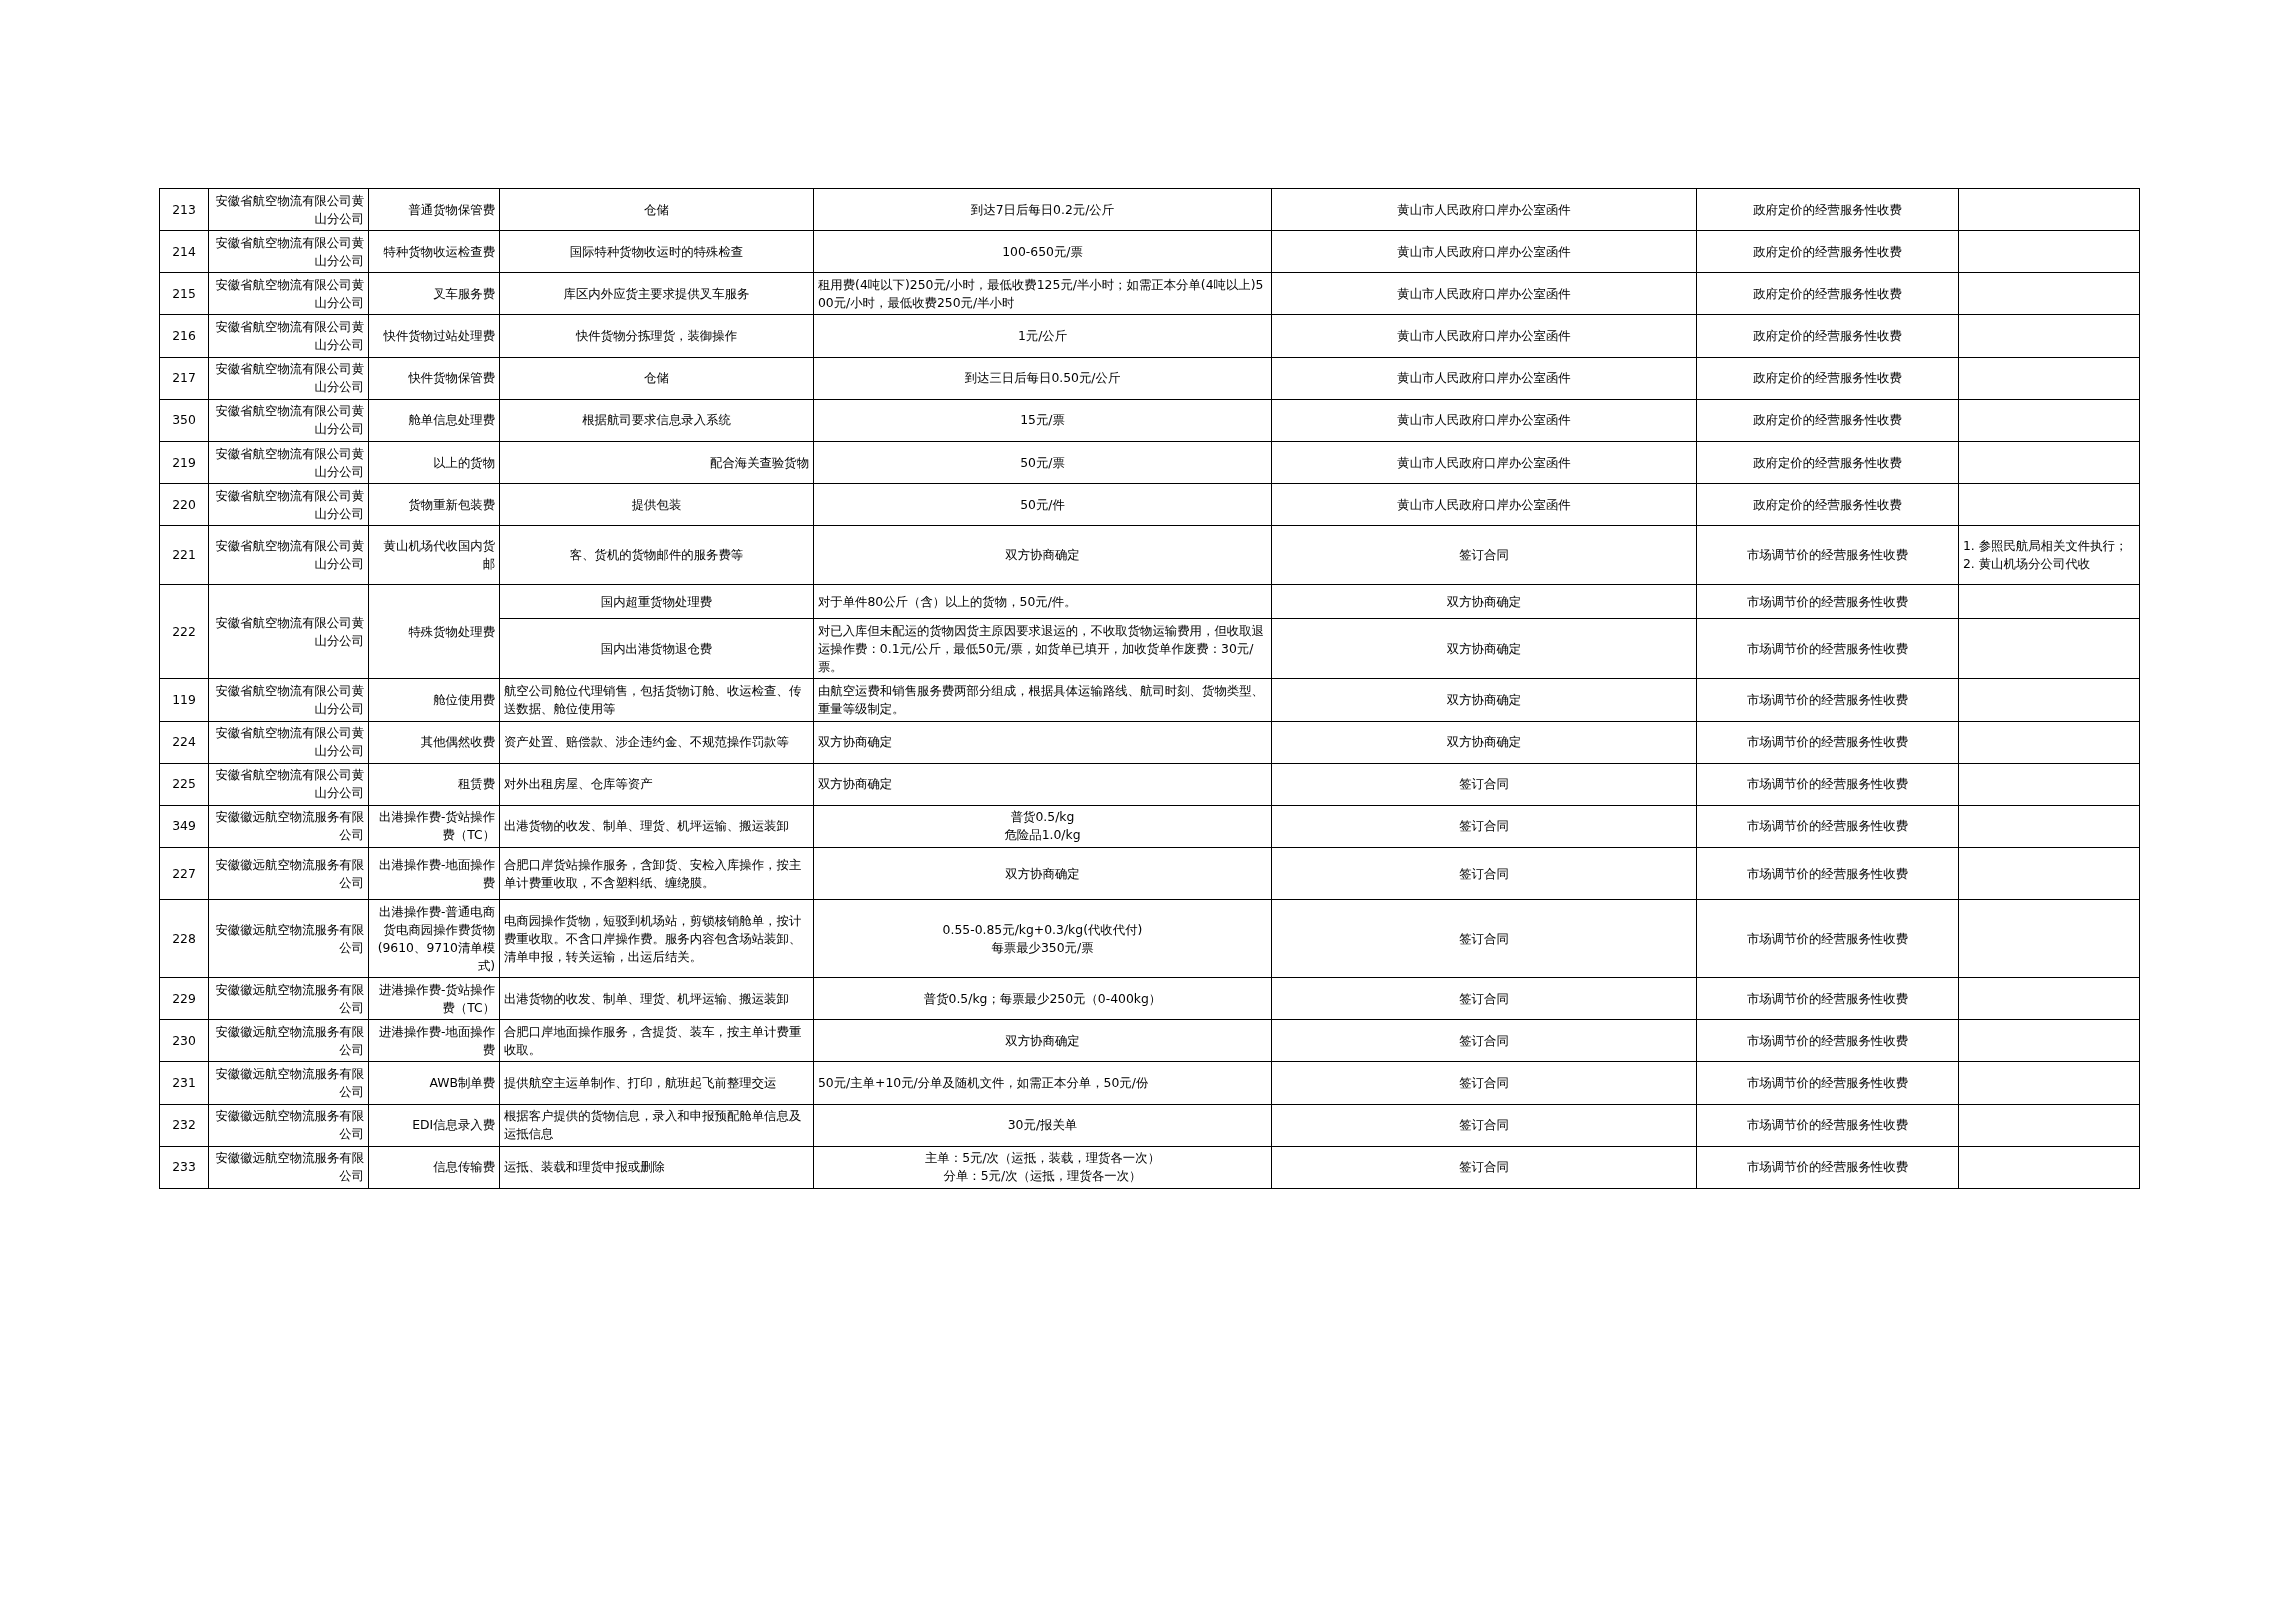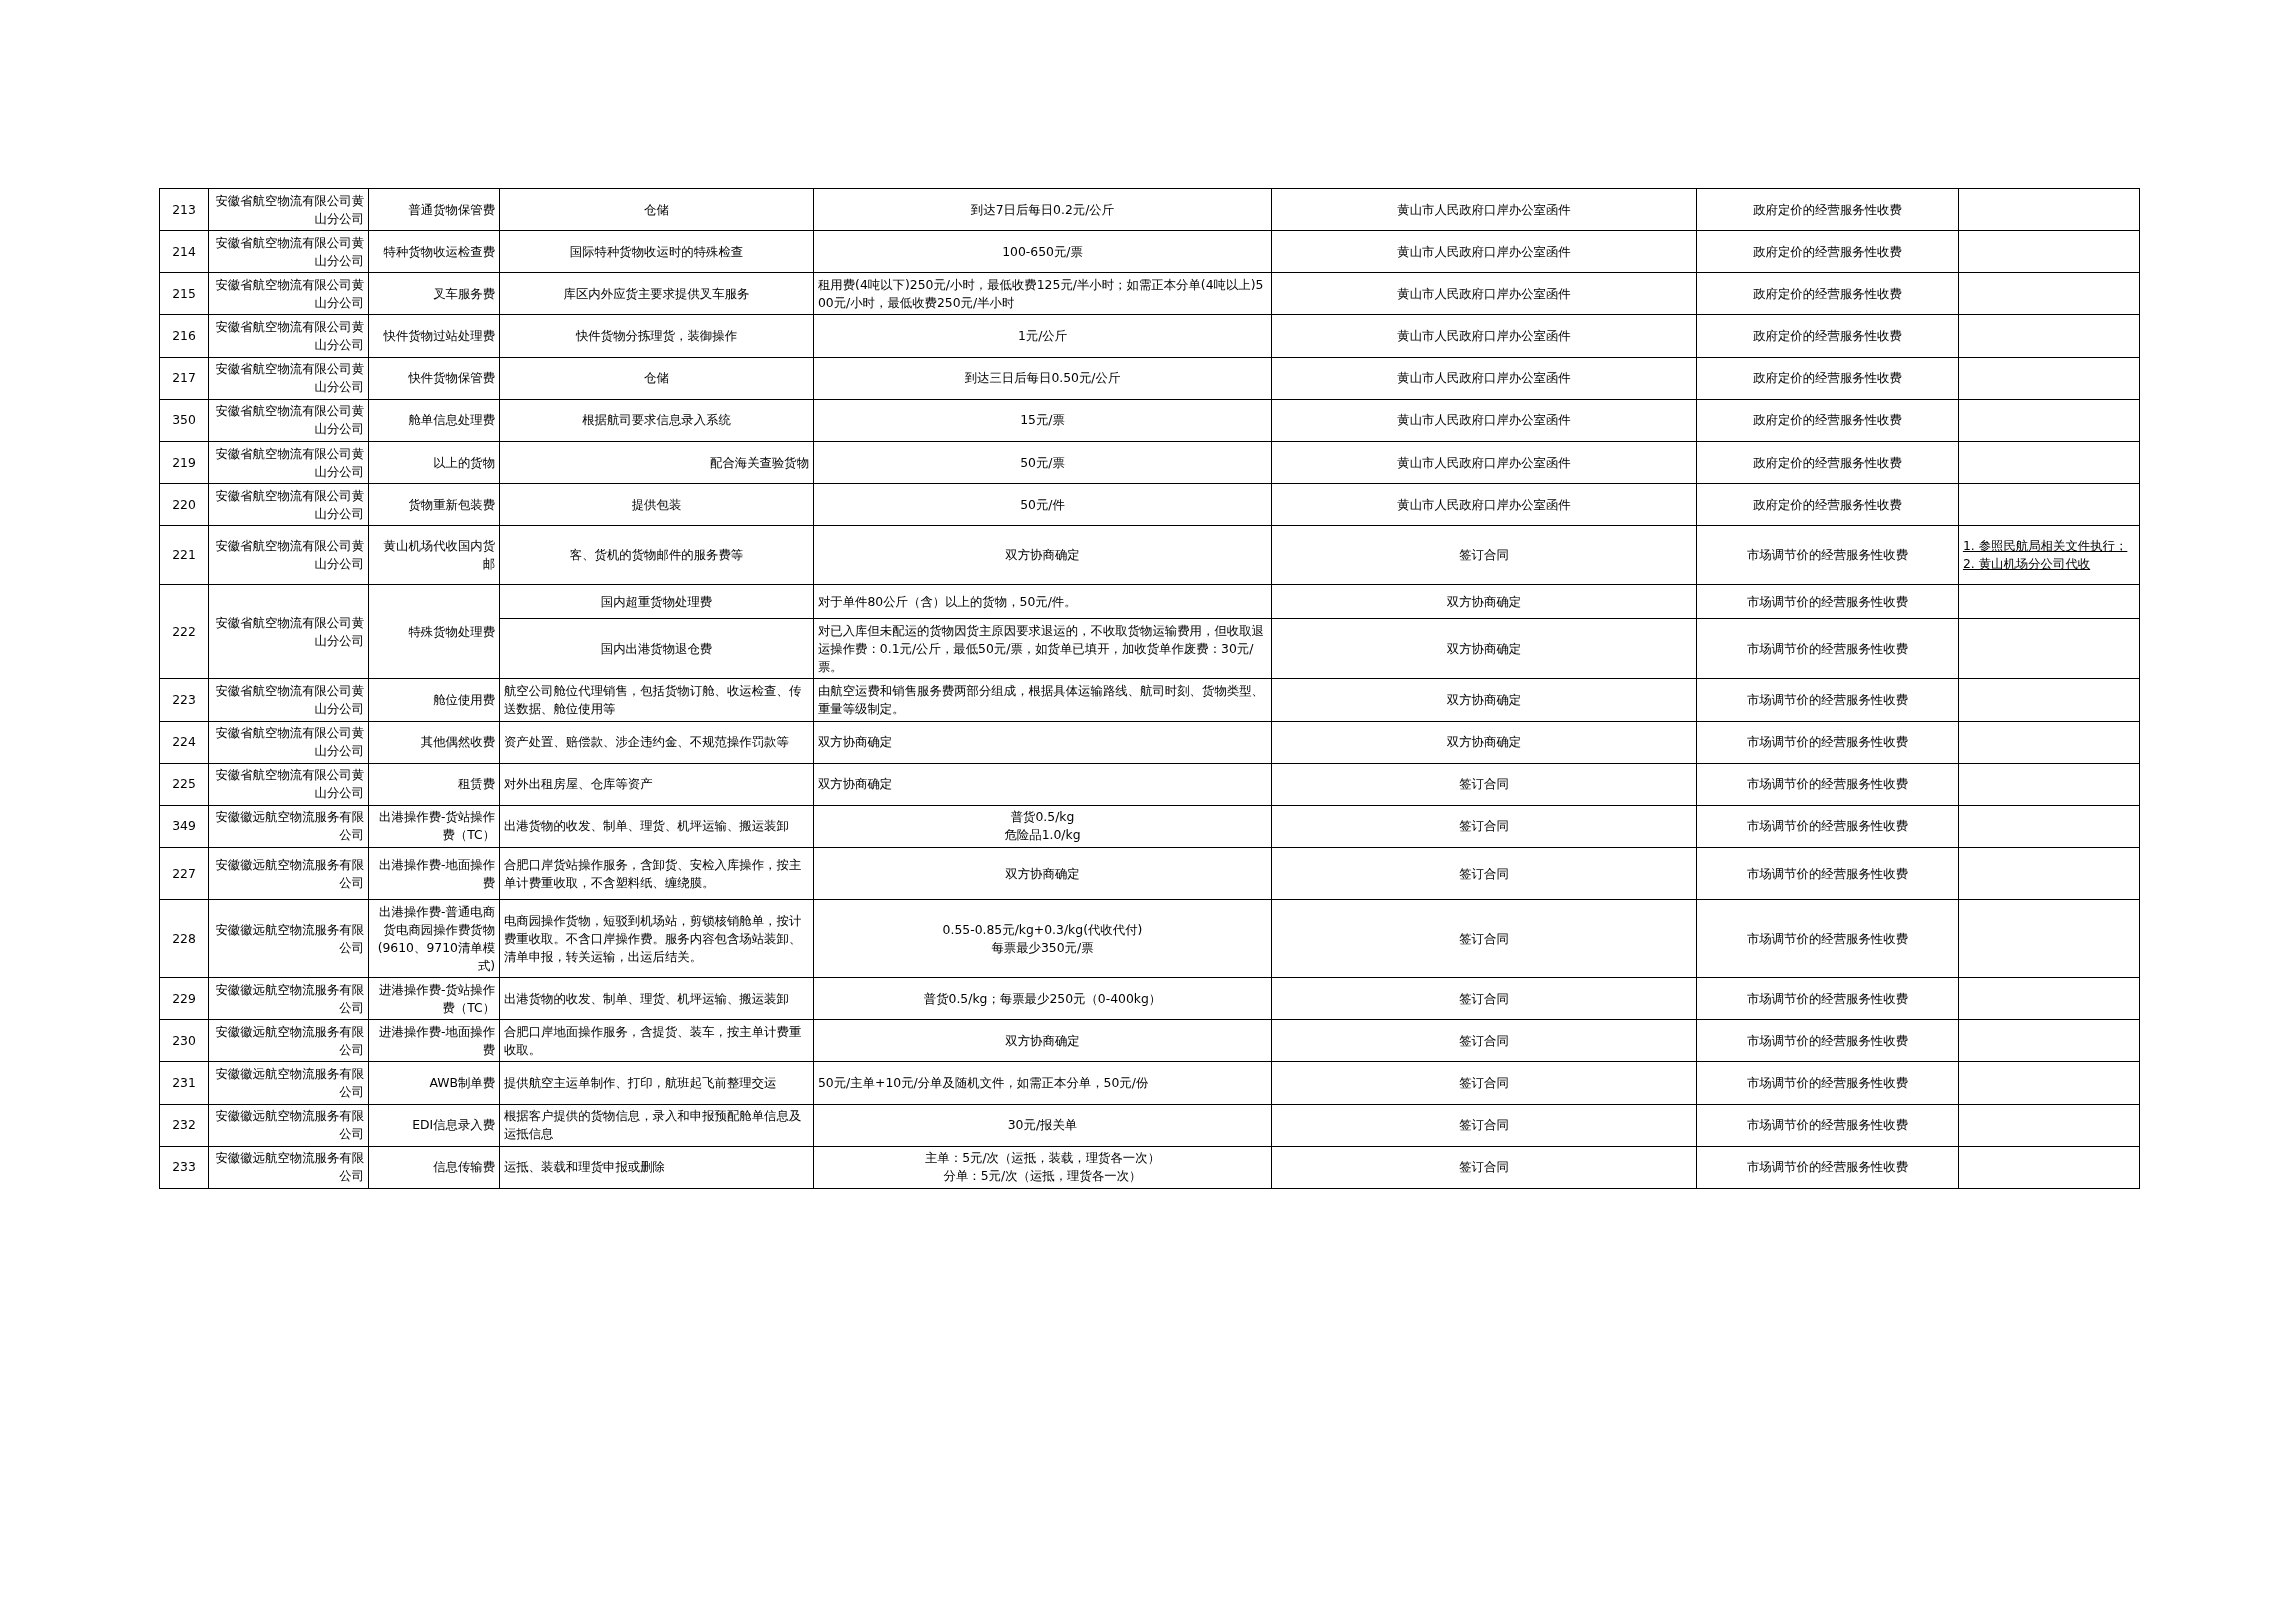--- a/index.html
+++ b/index.html
@@ -78,21 +78,20 @@
     font-size: 12.4px;
   }
   .nature {
     text-align: center;
     font-size: 12.4px;
   }
   .remark {
     text-align: left;
     font-size: 11.8px;
     line-height: 1.4;
-    text-decoration: underline;
   }
 </style>
 </head>
 <body>
 
 <div class="page">
   <div class="table-wrap">
     <table class="fee-table">
       <colgroup>
         <col class="c0">
@@ -218,21 +217,21 @@
         </tr>
         <tr style="height:51px;">
           <td class="content" style="text-align:center;">国内出港货物退仓费</td>
           <td class="standard">对已入库但未配运的货物因货主原因要求退运的，不收取货物运输费用，但收取退运操作费：0.1元/公斤，最低50元/票，如货单已填开，加收货单作废费：30元/票。</td>
           <td class="basis">双方协商确定</td>
           <td class="nature">市场调节价的经营服务性收费</td>
           <td class="remark"></td>
         </tr>
 
         <tr>
-          <td class="idx">223</td>
+          <td class="idx">119</td>
           <td class="company">安徽省航空物流有限公司黄山分公司</td>
           <td class="feename">舱位使用费</td>
           <td class="content">航空公司舱位代理销售，包括货物订舱、收运检查、传送数据、舱位使用等</td>
           <td class="standard">由航空运费和销售服务费两部分组成，根据具体运输路线、航司时刻、货物类型、重量等级制定。</td>
           <td class="basis">双方协商确定</td>
           <td class="nature">市场调节价的经营服务性收费</td>
           <td class="remark"></td>
         </tr>
 
         <tr>

